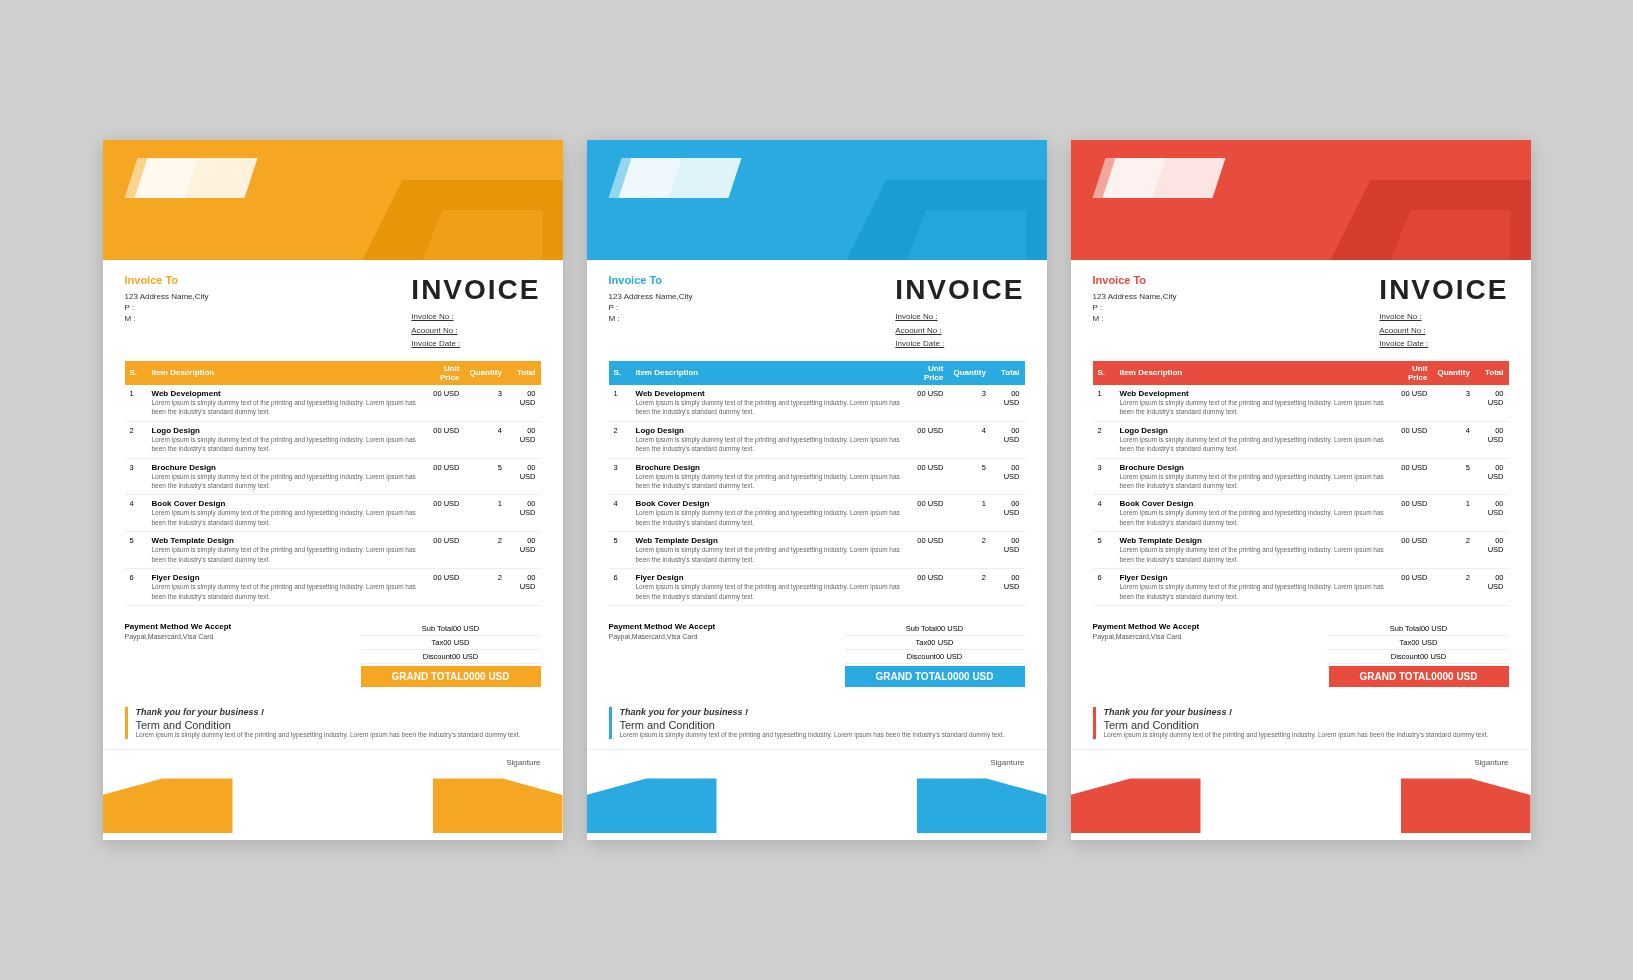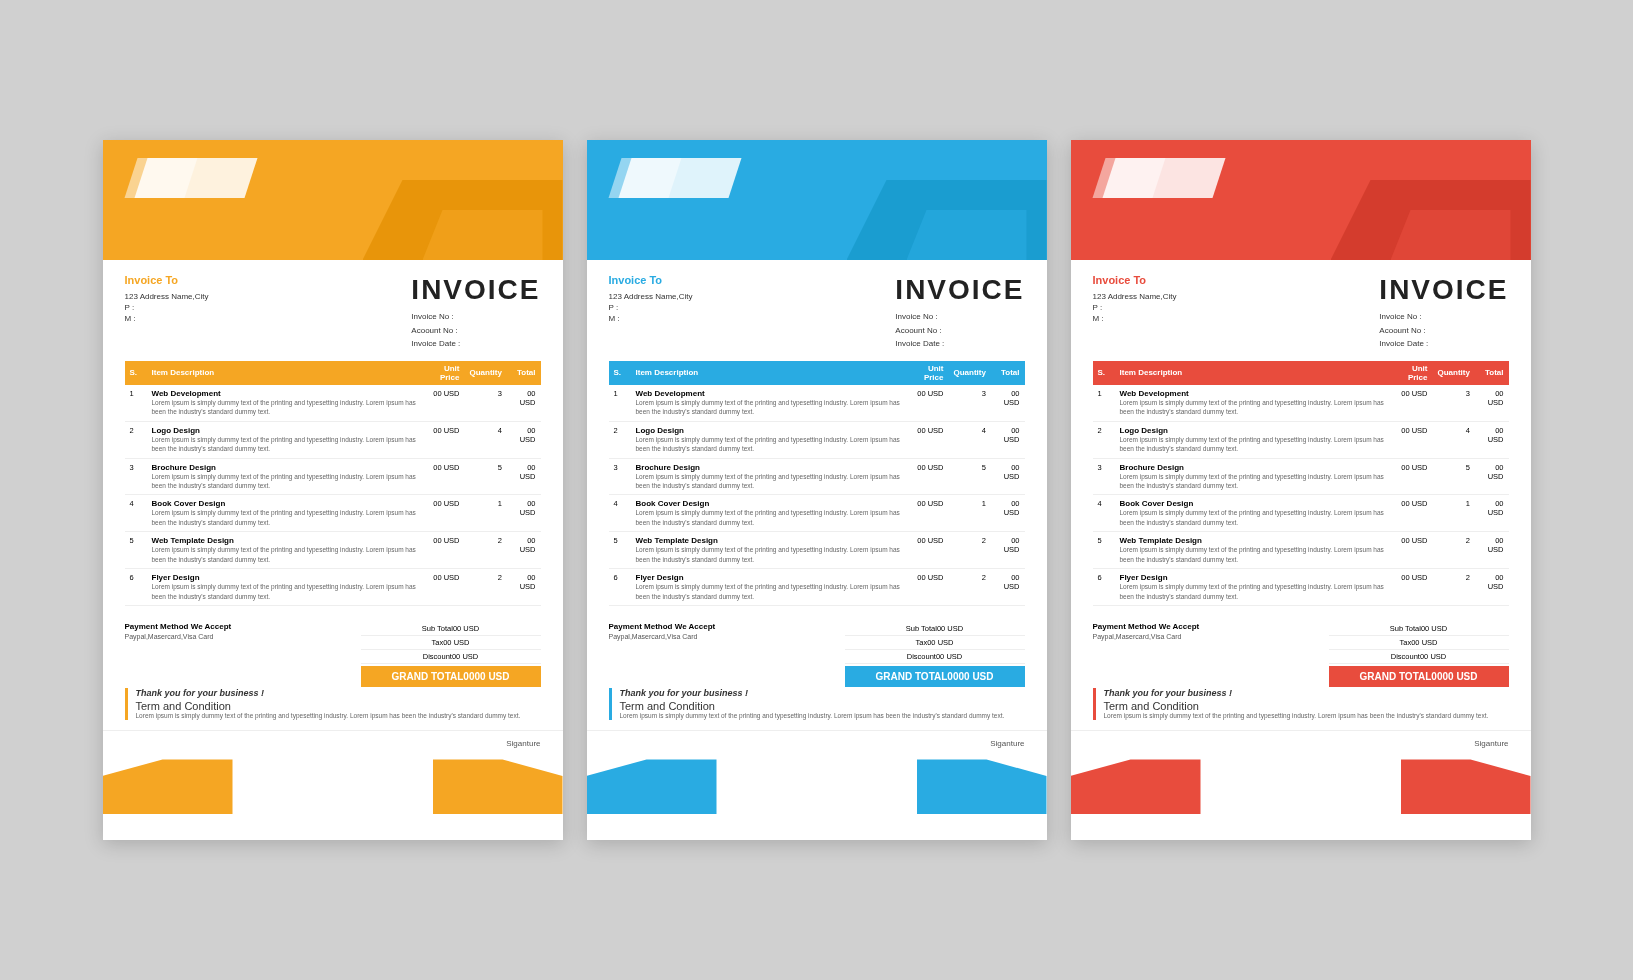--- a/index.html
+++ b/index.html
@@ -102,20 +102,21 @@
       font-size: 28px;
       font-weight: bold;
       color: #222;
       letter-spacing: 2px;
     }
     .invoice-details {
       font-size: 8px;
       color: #333;
       margin-top: 4px;
       line-height: 1.7;
+      text-decoration: underline;
     }
 
     
     .invoice-table {
       width: 100%;
       border-collapse: collapse;
       margin-top: 8px;
       font-size: 8px;
     }
     .invoice-table thead tr {
@@ -192,21 +193,21 @@
       font-size: 10px;
       border: none;
       margin-top: 2px;
     }
     .grand-label { }
     .grand-value { }
 
     
     .thankyou-section {
       display: flex;
-      margin-top: 1px;
+      margin-top: 20px;
       gap: 8px;
       align-items: flex-start;
     }
     .thankyou-block {
       flex: 1;
       border-left: 3px solid #ccc;
       padding-left: 8px;
     }
     .thankyou-text {
       font-size: 9px;

